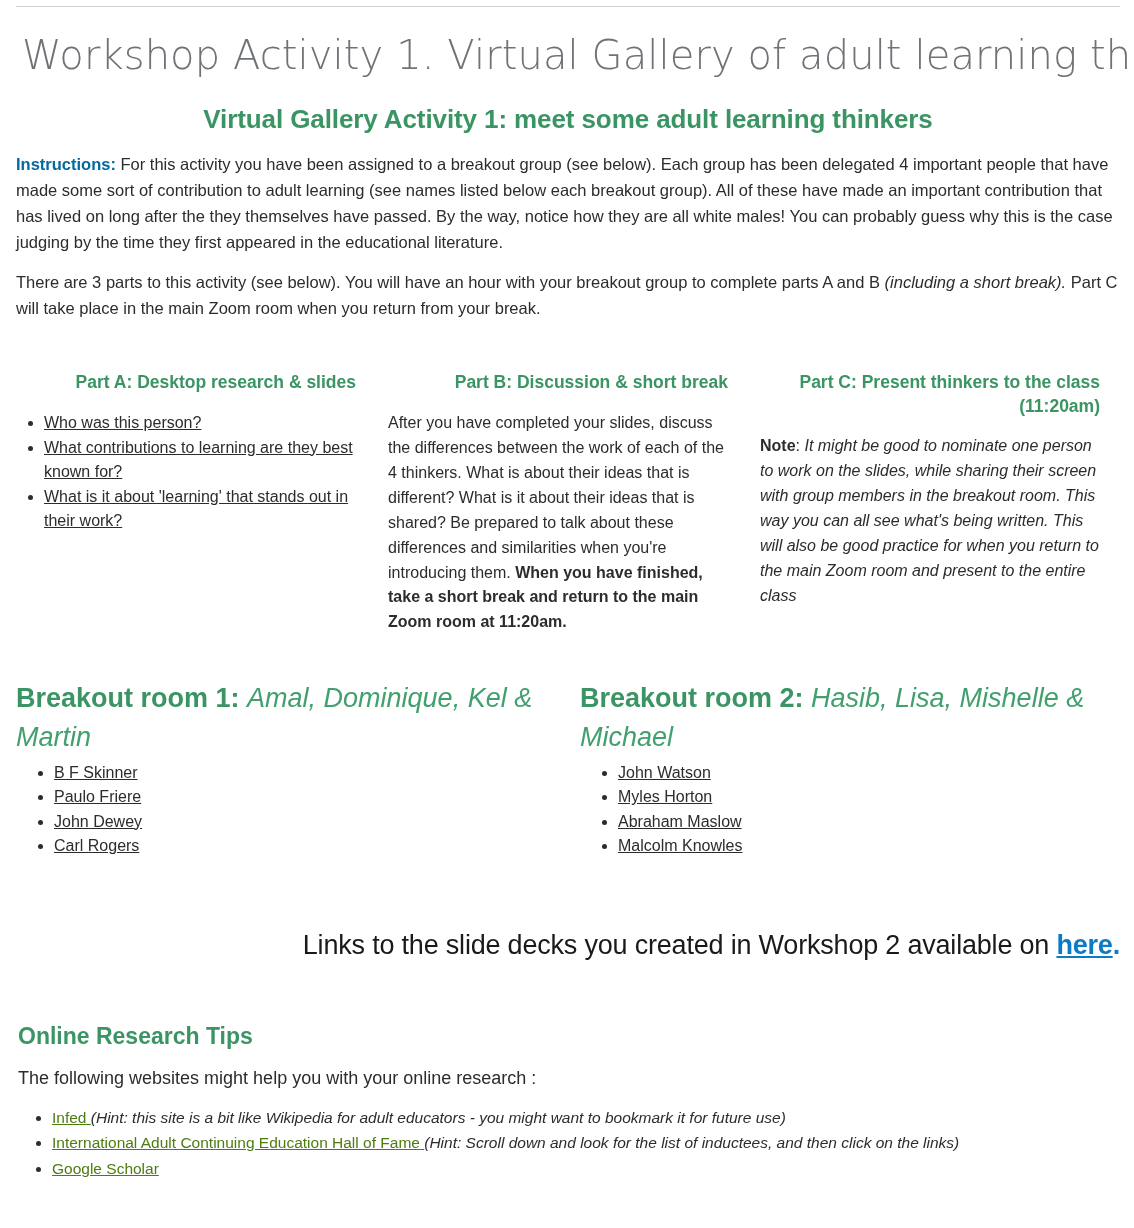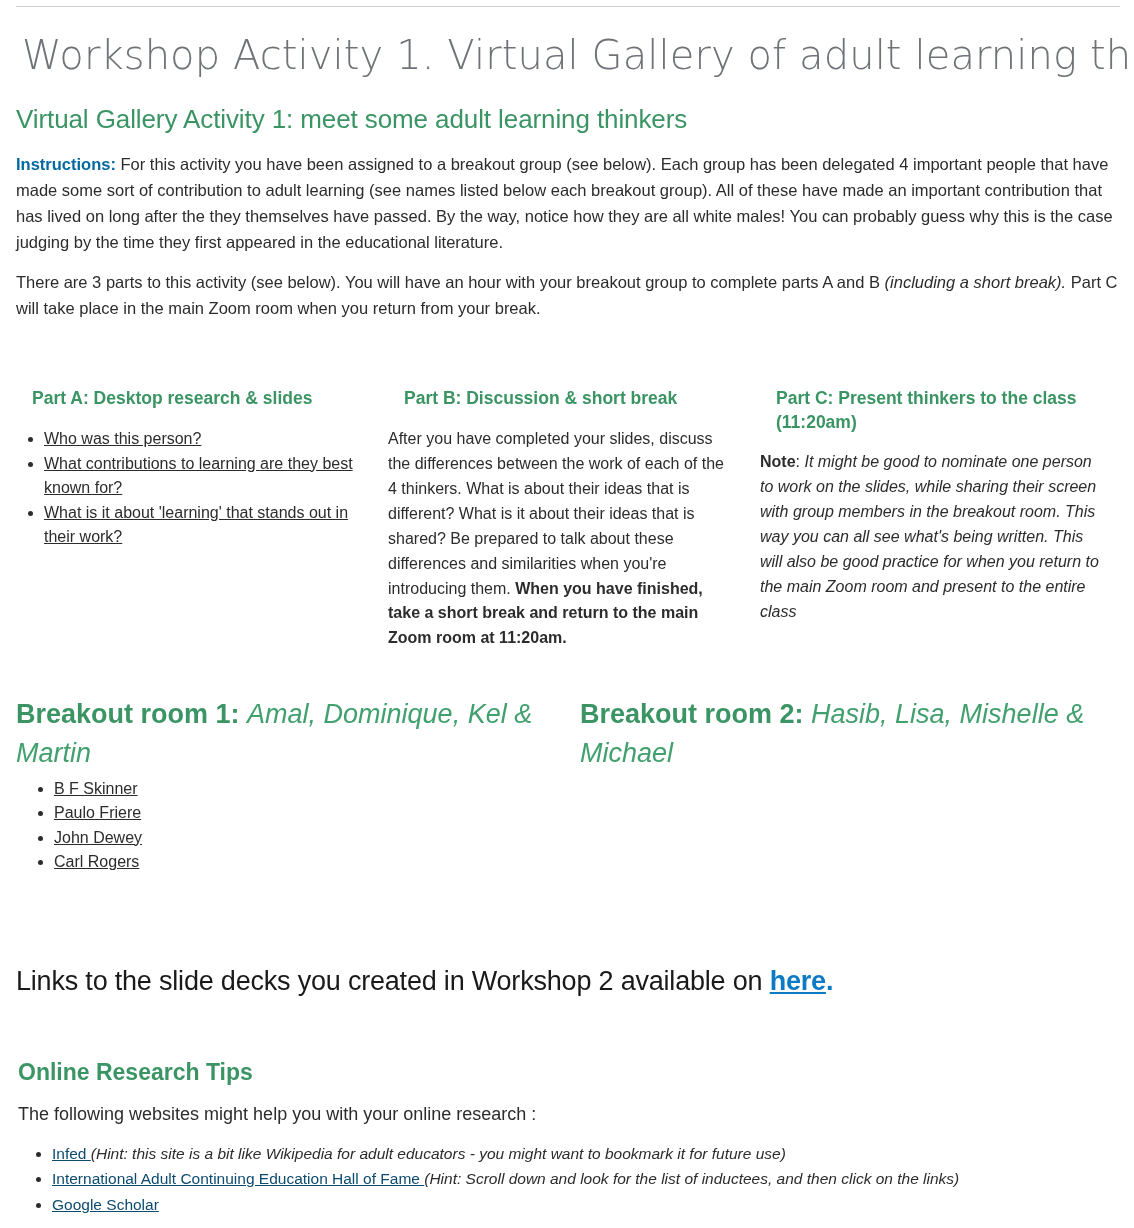--- a/index.html
+++ b/index.html
@@ -32,23 +32,23 @@
     font-weight: 300;
     font-size: 40px;
     line-height: 1.12;
     color: #6f7377;
     letter-spacing: 0.1px;
     margin: 26px 0 0 6px;
     white-space: nowrap;
   }
 
   .subtitle {
-    text-align: left;
+    text-align: center;
     font-size: 26px;
-    font-weight: normal;
+    font-weight: bold;
     color: #3a9463;
     margin: 26px 0 0 0;
     letter-spacing: -0.1px;
   }
 
   
   p.body {
     font-size: 16.5px;
     line-height: 1.58;
     color: #2c2c2c;
@@ -67,21 +67,22 @@
     display: flex;
     gap: 32px;
     margin-top: 50px;
   }
   .part-col { width: 340px; }
   .part-head {
     font-size: 17.5px;
     font-weight: bold;
     color: #3a9463;
     line-height: 1.35;
-    margin: 16px;
+    margin: 0;
+    text-align: right;
   }
   .part-col p {
     font-size: 16px;
     line-height: 1.56;
     color: #2c2c2c;
     margin: 16px 0 0 0;
   }
   .part-col ul {
     margin: 16px 0 0 0;
     padding-left: 28px;
@@ -121,24 +122,24 @@
     text-decoration: underline;
   }
   .room-col ul li {
     font-size: 16px;
     line-height: 1.52;
     color: #2c2c2c;
   }
 
   
   .decks-line {
-    text-align: left;
+    text-align: right;
     font-size: 27px;
     color: #1a1a1a;
-    margin: 92px 0 0 0;
+    margin: 72px 0 0 0;
     letter-spacing: -0.2px;
   }
   .decks-line a {
     color: #0d7ac6;
     font-weight: bold;
     text-decoration: underline;
   }
   .decks-line .dot { color: #0d7ac6; font-weight: bold; }
 
   
@@ -156,21 +157,21 @@
   .tips-list {
     margin: 16px 0 0 0;
     padding-left: 36px;
   }
   .tips-list li {
     font-size: 15.5px;
     line-height: 1.62;
     color: #2c2c2c;
   }
   .tips-list a {
-    color: #0c4a6e;
+    color: #4d7c0f;
     text-decoration: underline;
   }
   .tips-hint { font-style: italic; }
 </style>
 </head>
 <body>
 
 <div class="page">
 
   <div class="top-rule"></div>
@@ -217,20 +218,26 @@
       <ul>
         <li>B F Skinner</li>
         <li>Paulo Friere</li>
         <li>John Dewey</li>
         <li>Carl Rogers</li>
       </ul>
     </div>
 
     <div class="room-col">
       <h2 class="room-head"><span>Breakout room 2: </span><span class="names">Hasib, Lisa, Mishelle &amp; Michael</span></h2>
+      <ul>
+        <li>John Watson</li>
+        <li>Myles Horton</li>
+        <li>Abraham Maslow</li>
+        <li>Malcolm Knowles</li>
+      </ul>
     </div>
 
   </div>
 
   <p class="decks-line"><span>Links to the slide decks you created in Workshop 2 available on </span><a href="#">here</a><span class="dot">.</span></p>
 
   <h2 class="tips-head">Online Research Tips</h2>
   <p class="tips-intro">The following websites might help you with your online research :</p>
   <ul class="tips-list">
     <li><a href="#">Infed </a><em class="tips-hint">(Hint: this site is a bit like Wikipedia for adult educators - you might want to bookmark it for future use)</em></li>

